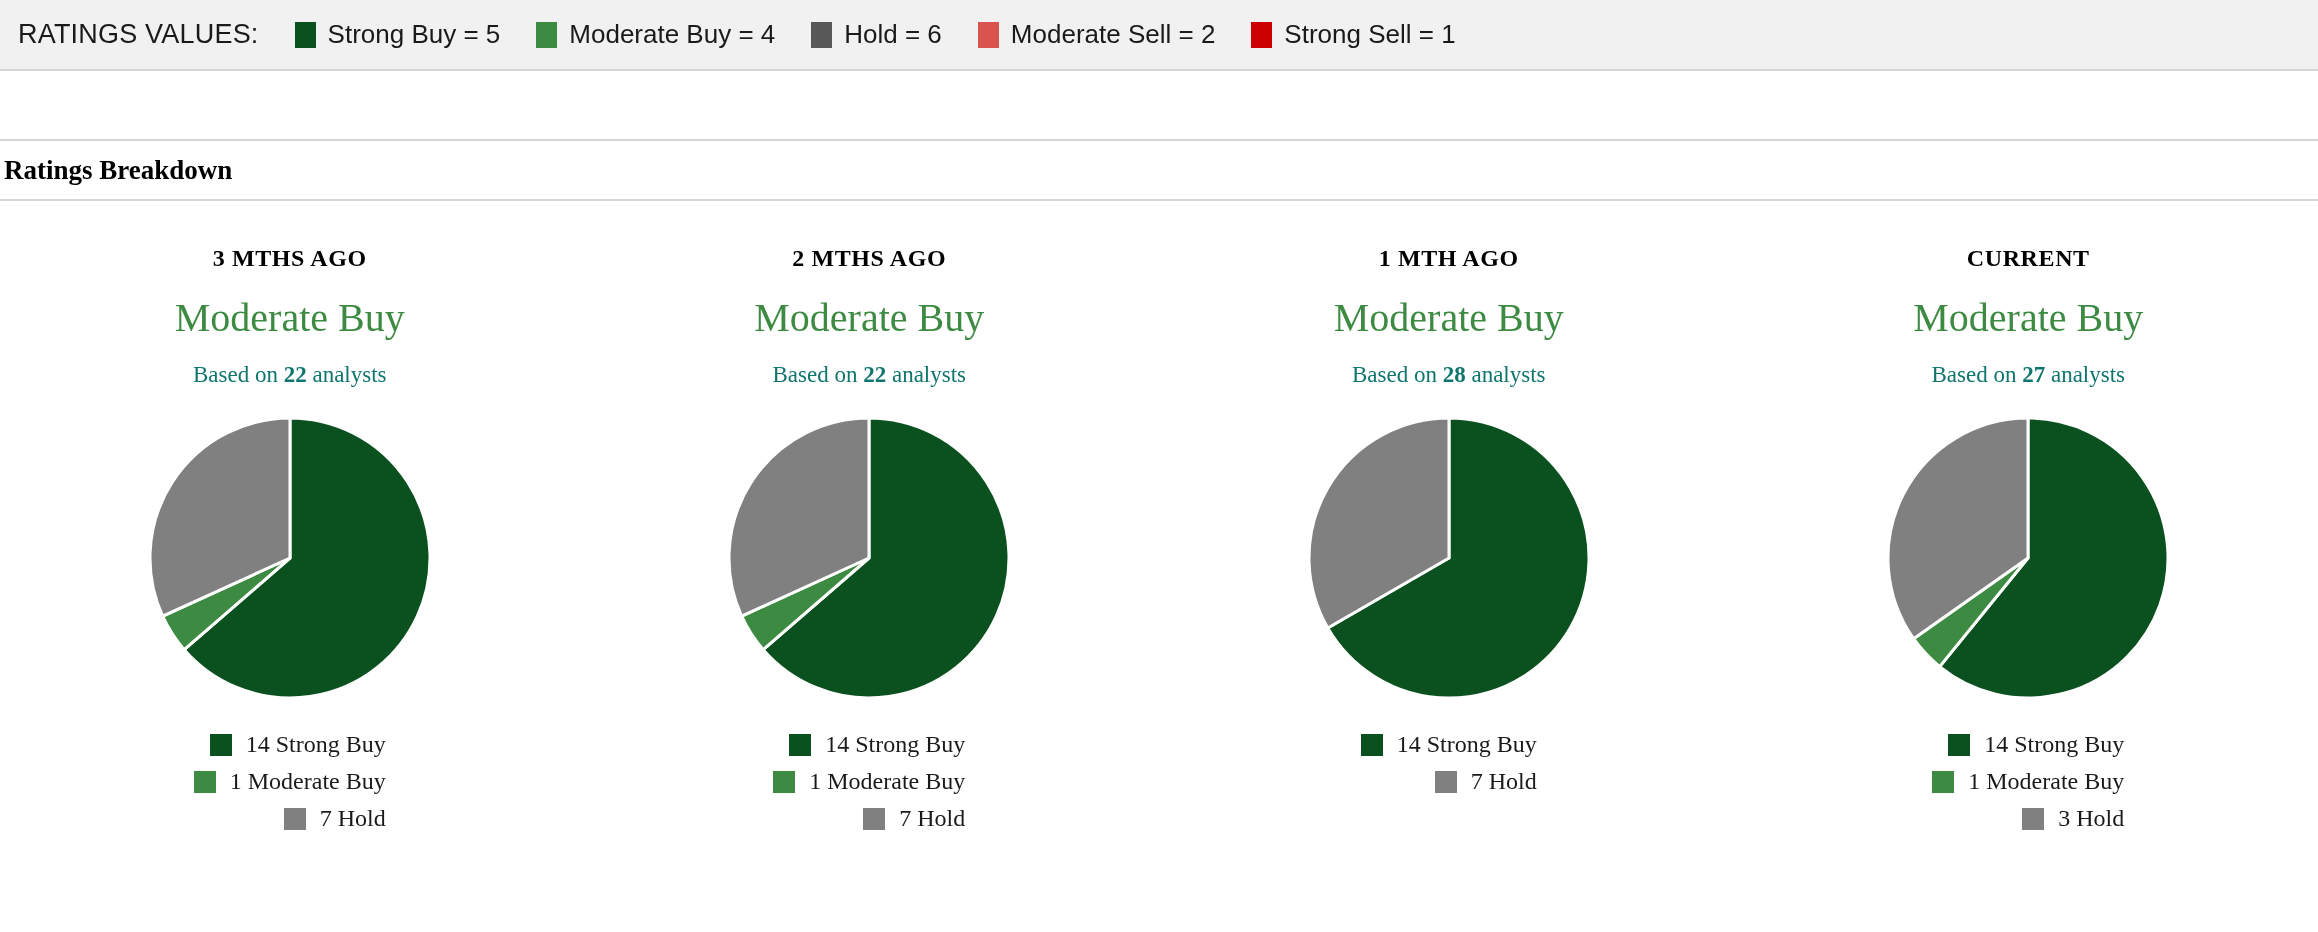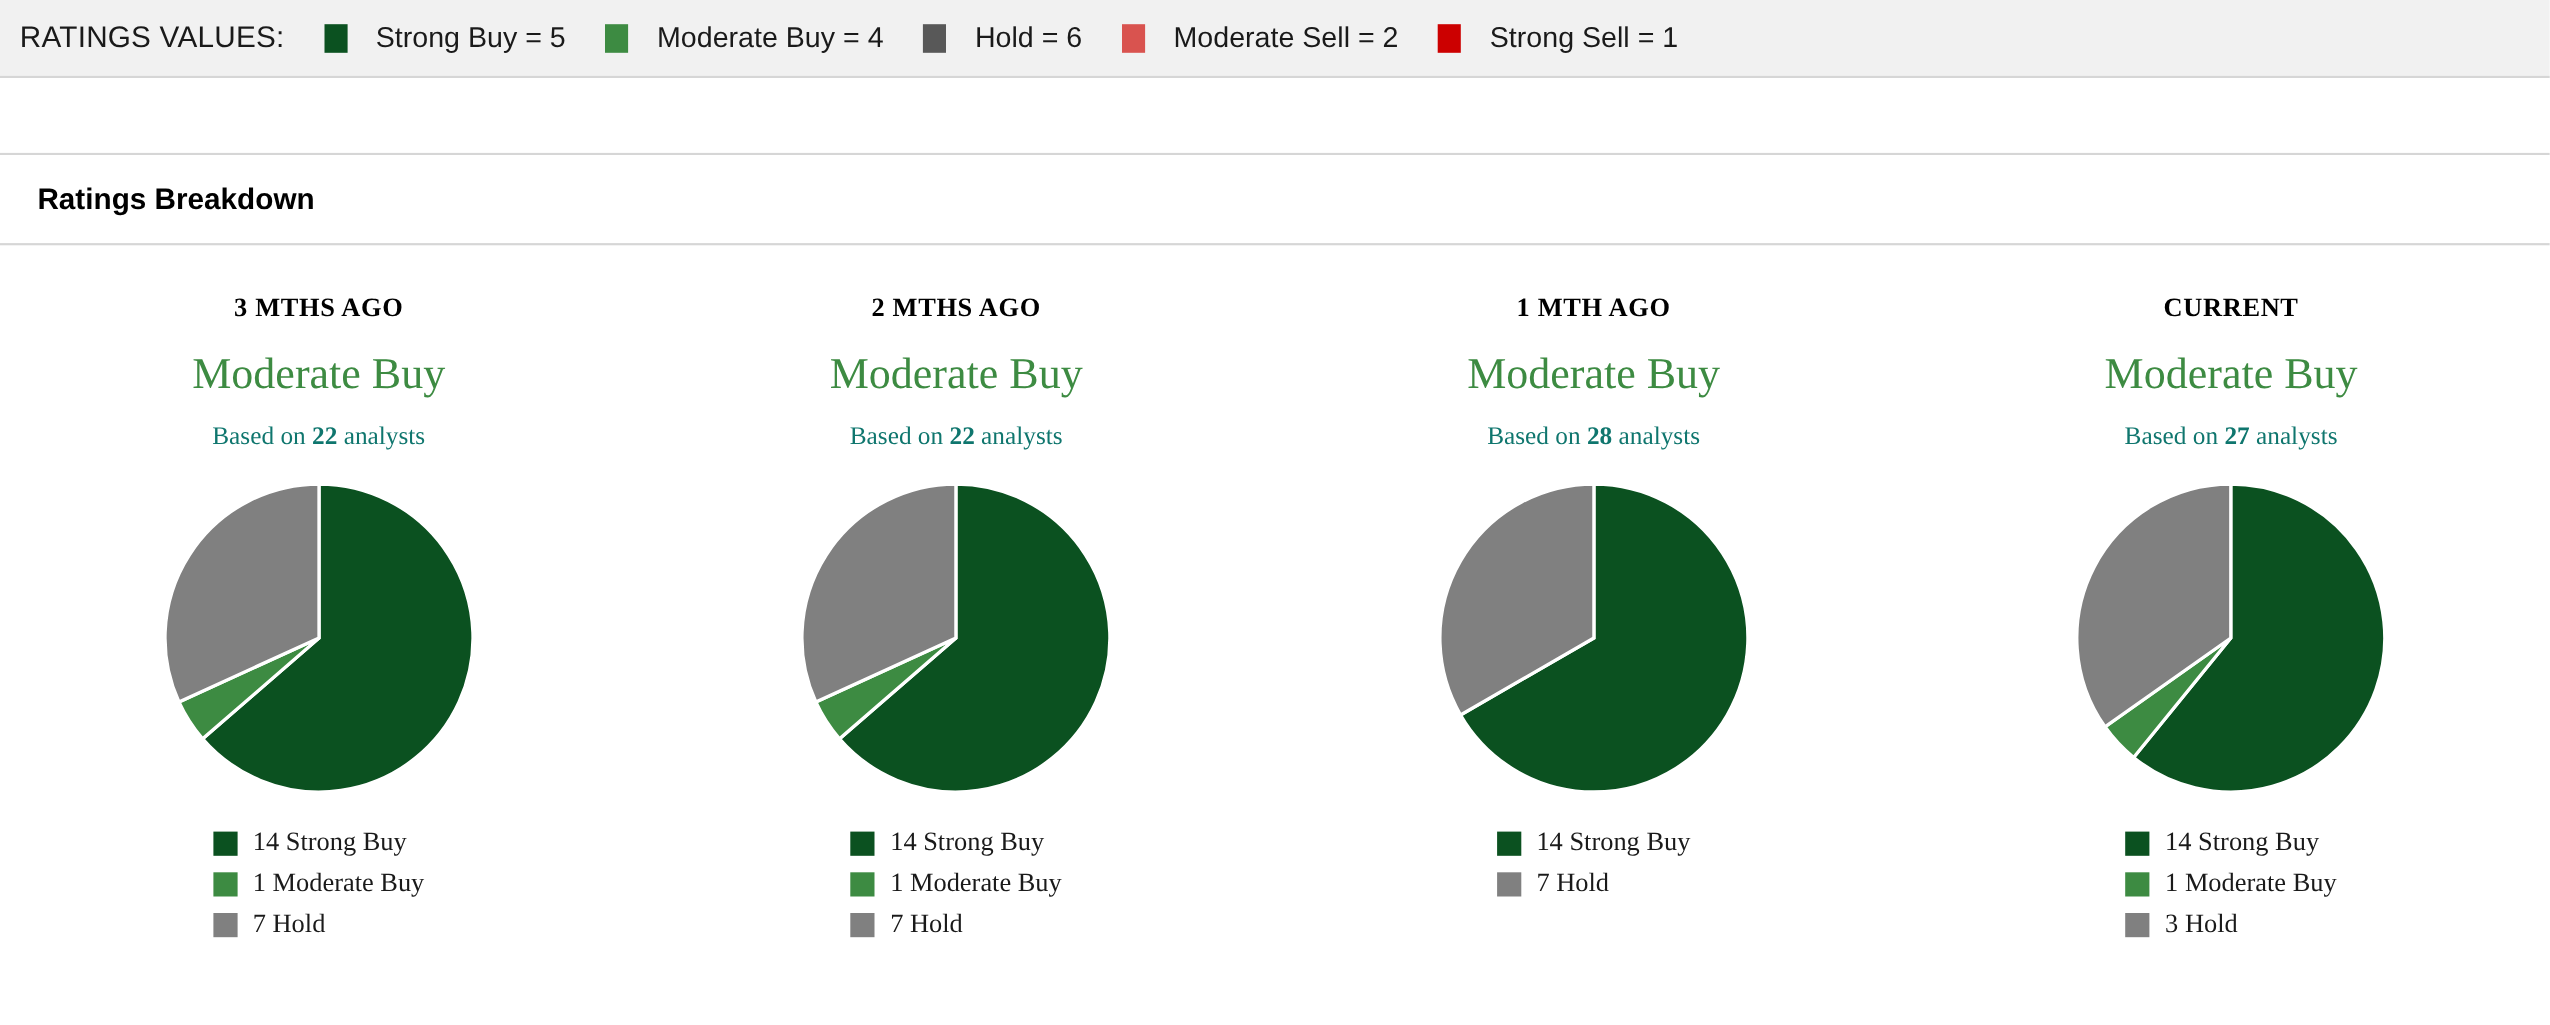--- a/index.html
+++ b/index.html
@@ -36,21 +36,20 @@
   }
   .rv-items {
     display: flex;
     align-items: center;
   }
   .rv-item {
     display: flex;
     align-items: center;
     margin-right: 36px;
     white-space: nowrap;
-    gap: 14px;
   }
   .rv-swatch {
     width: 21px;
     height: 26px;
     display: inline-block;
     margin-right: 12px;
     flex: 0 0 auto;
   }
   .rv-label {
     font-size: 26px;
@@ -59,27 +58,28 @@
 
   
   .gap-band {
     height: 68px;
     background: #ffffff;
     border-bottom: 2px solid #d6d6d6;
   }
 
   
   .section-header {
-    height: 82px;
+    height: 60px;
     box-sizing: border-box;
     display: flex;
     align-items: center;
-    padding-left: 34px;
+    padding-left: 4px;
     background: #ffffff;
     border-bottom: 2px solid #d6d6d6;
+    font-family: Liberation Serif, serif;
   }
   .section-header h2 {
     margin: 0;
     font-size: 27px;
     font-weight: bold;
     color: #000000;
   }
 
   
   .breakdown {
@@ -119,21 +119,21 @@
     width: 284px;
     height: 284px;
   }
   .pie-wrap svg { display: block; }
 
   
   .pie-legend {
     margin-top: 26px;
     display: flex;
     flex-direction: column;
-    align-items: flex-start;
+    align-items: flex-end;
   }
   .pl-row {
     display: flex;
     align-items: center;
     height: 37px;
   }
   .pl-swatch {
     width: 22px;
     height: 22px;
     margin-right: 14px;

